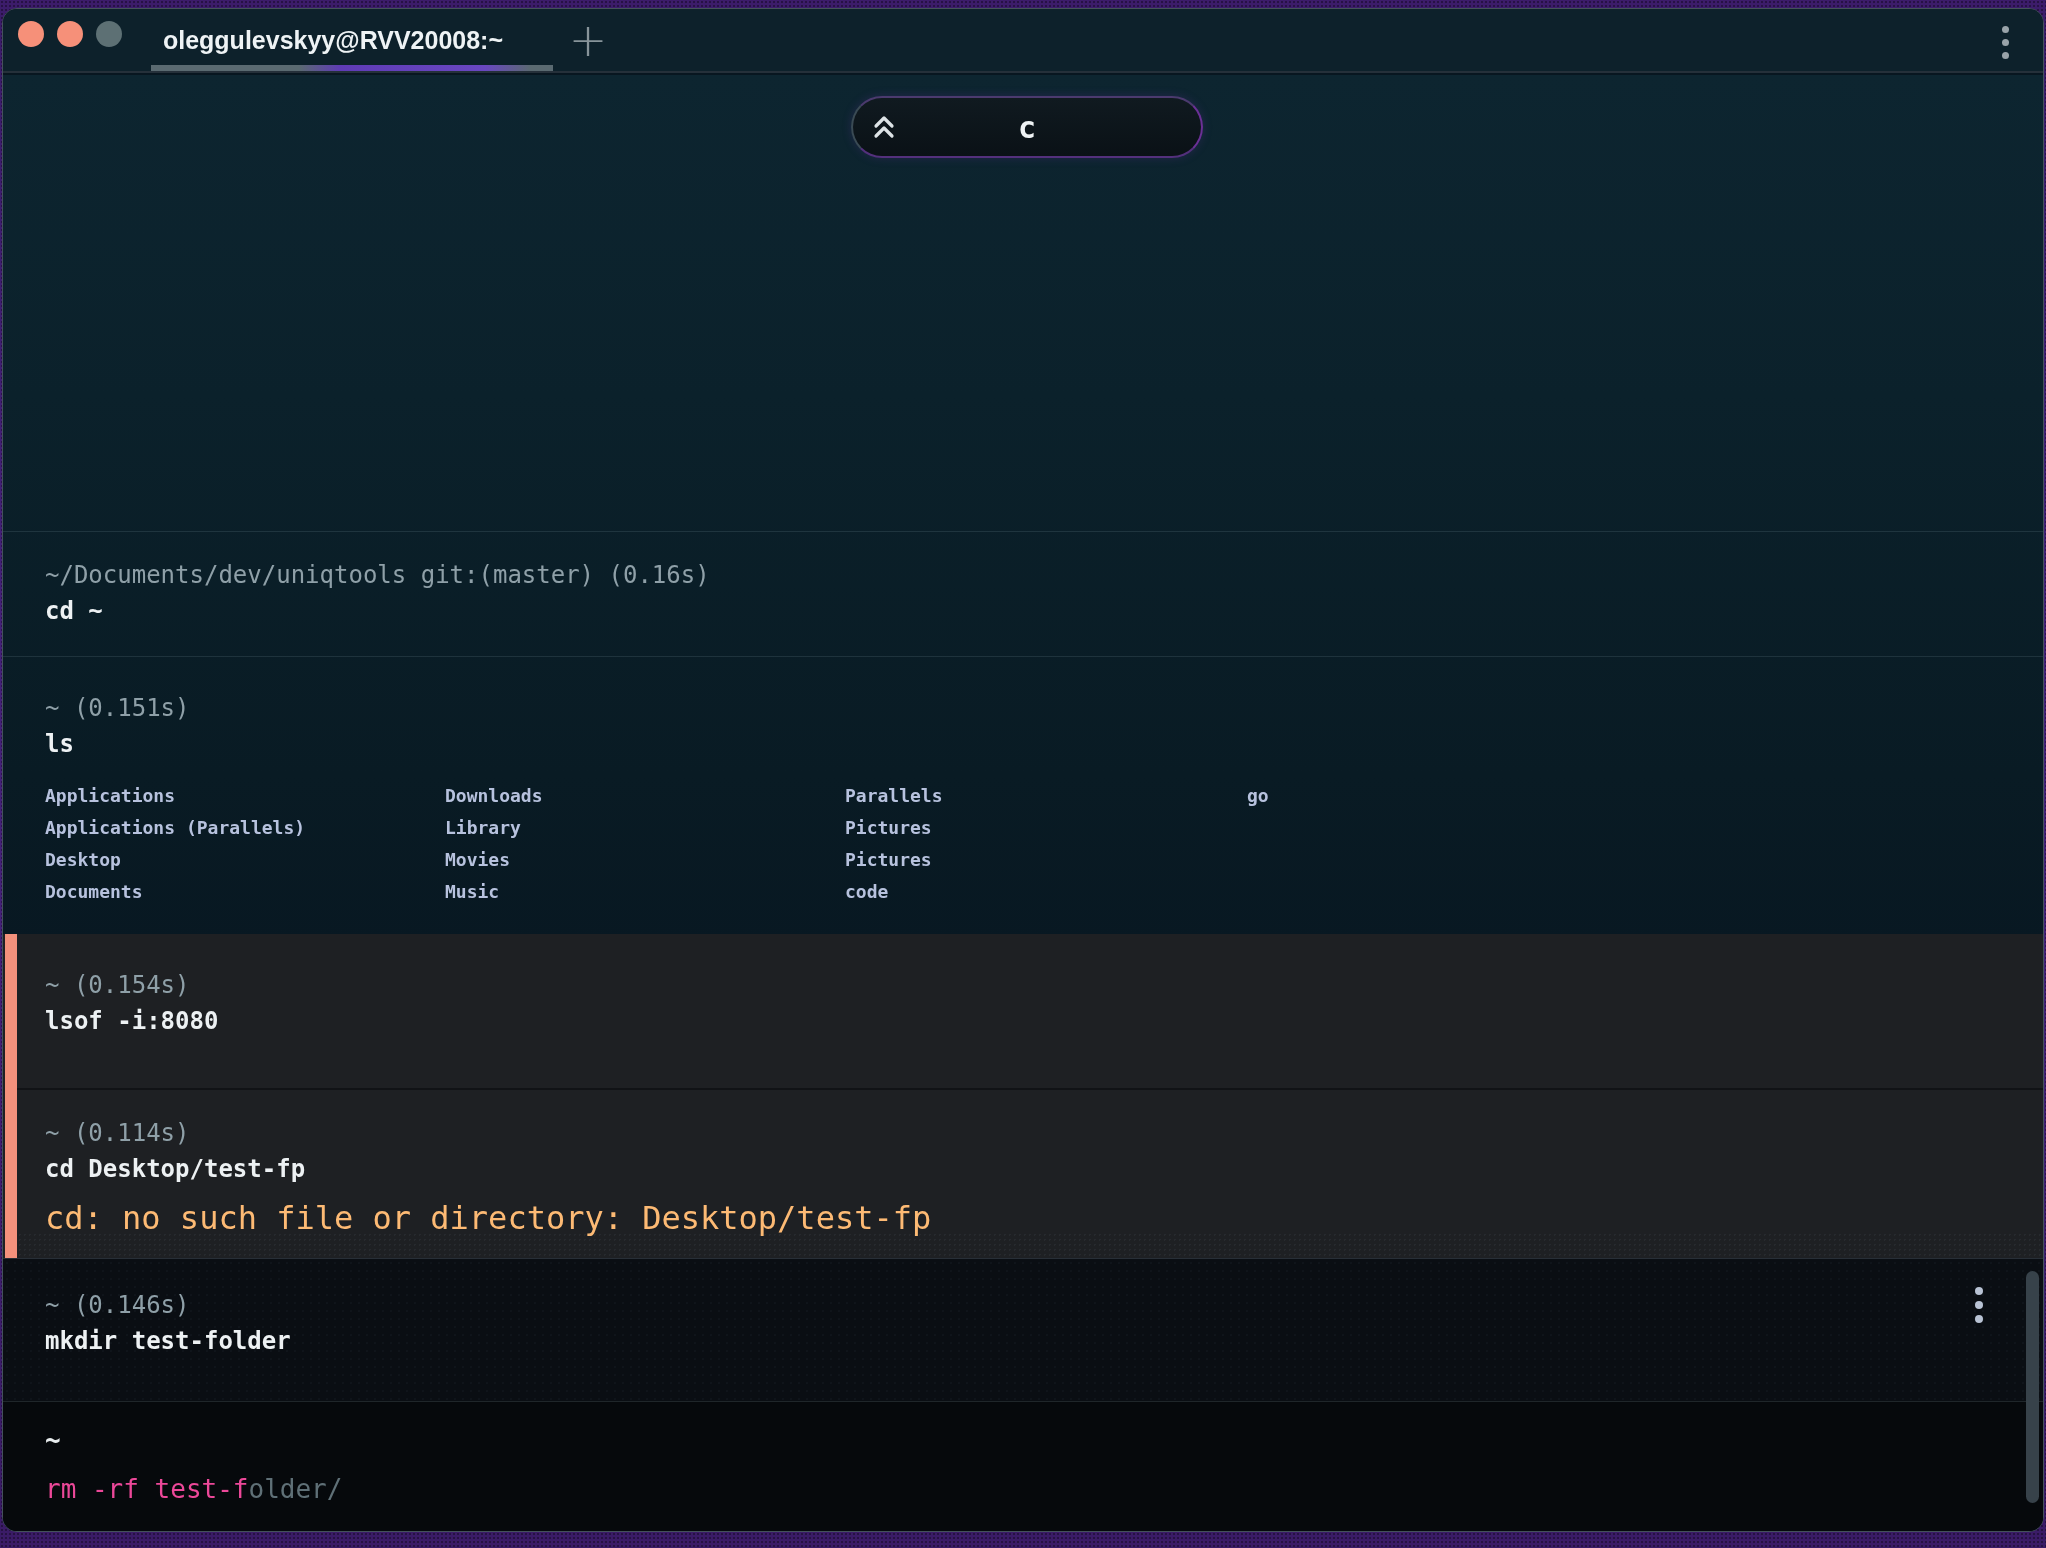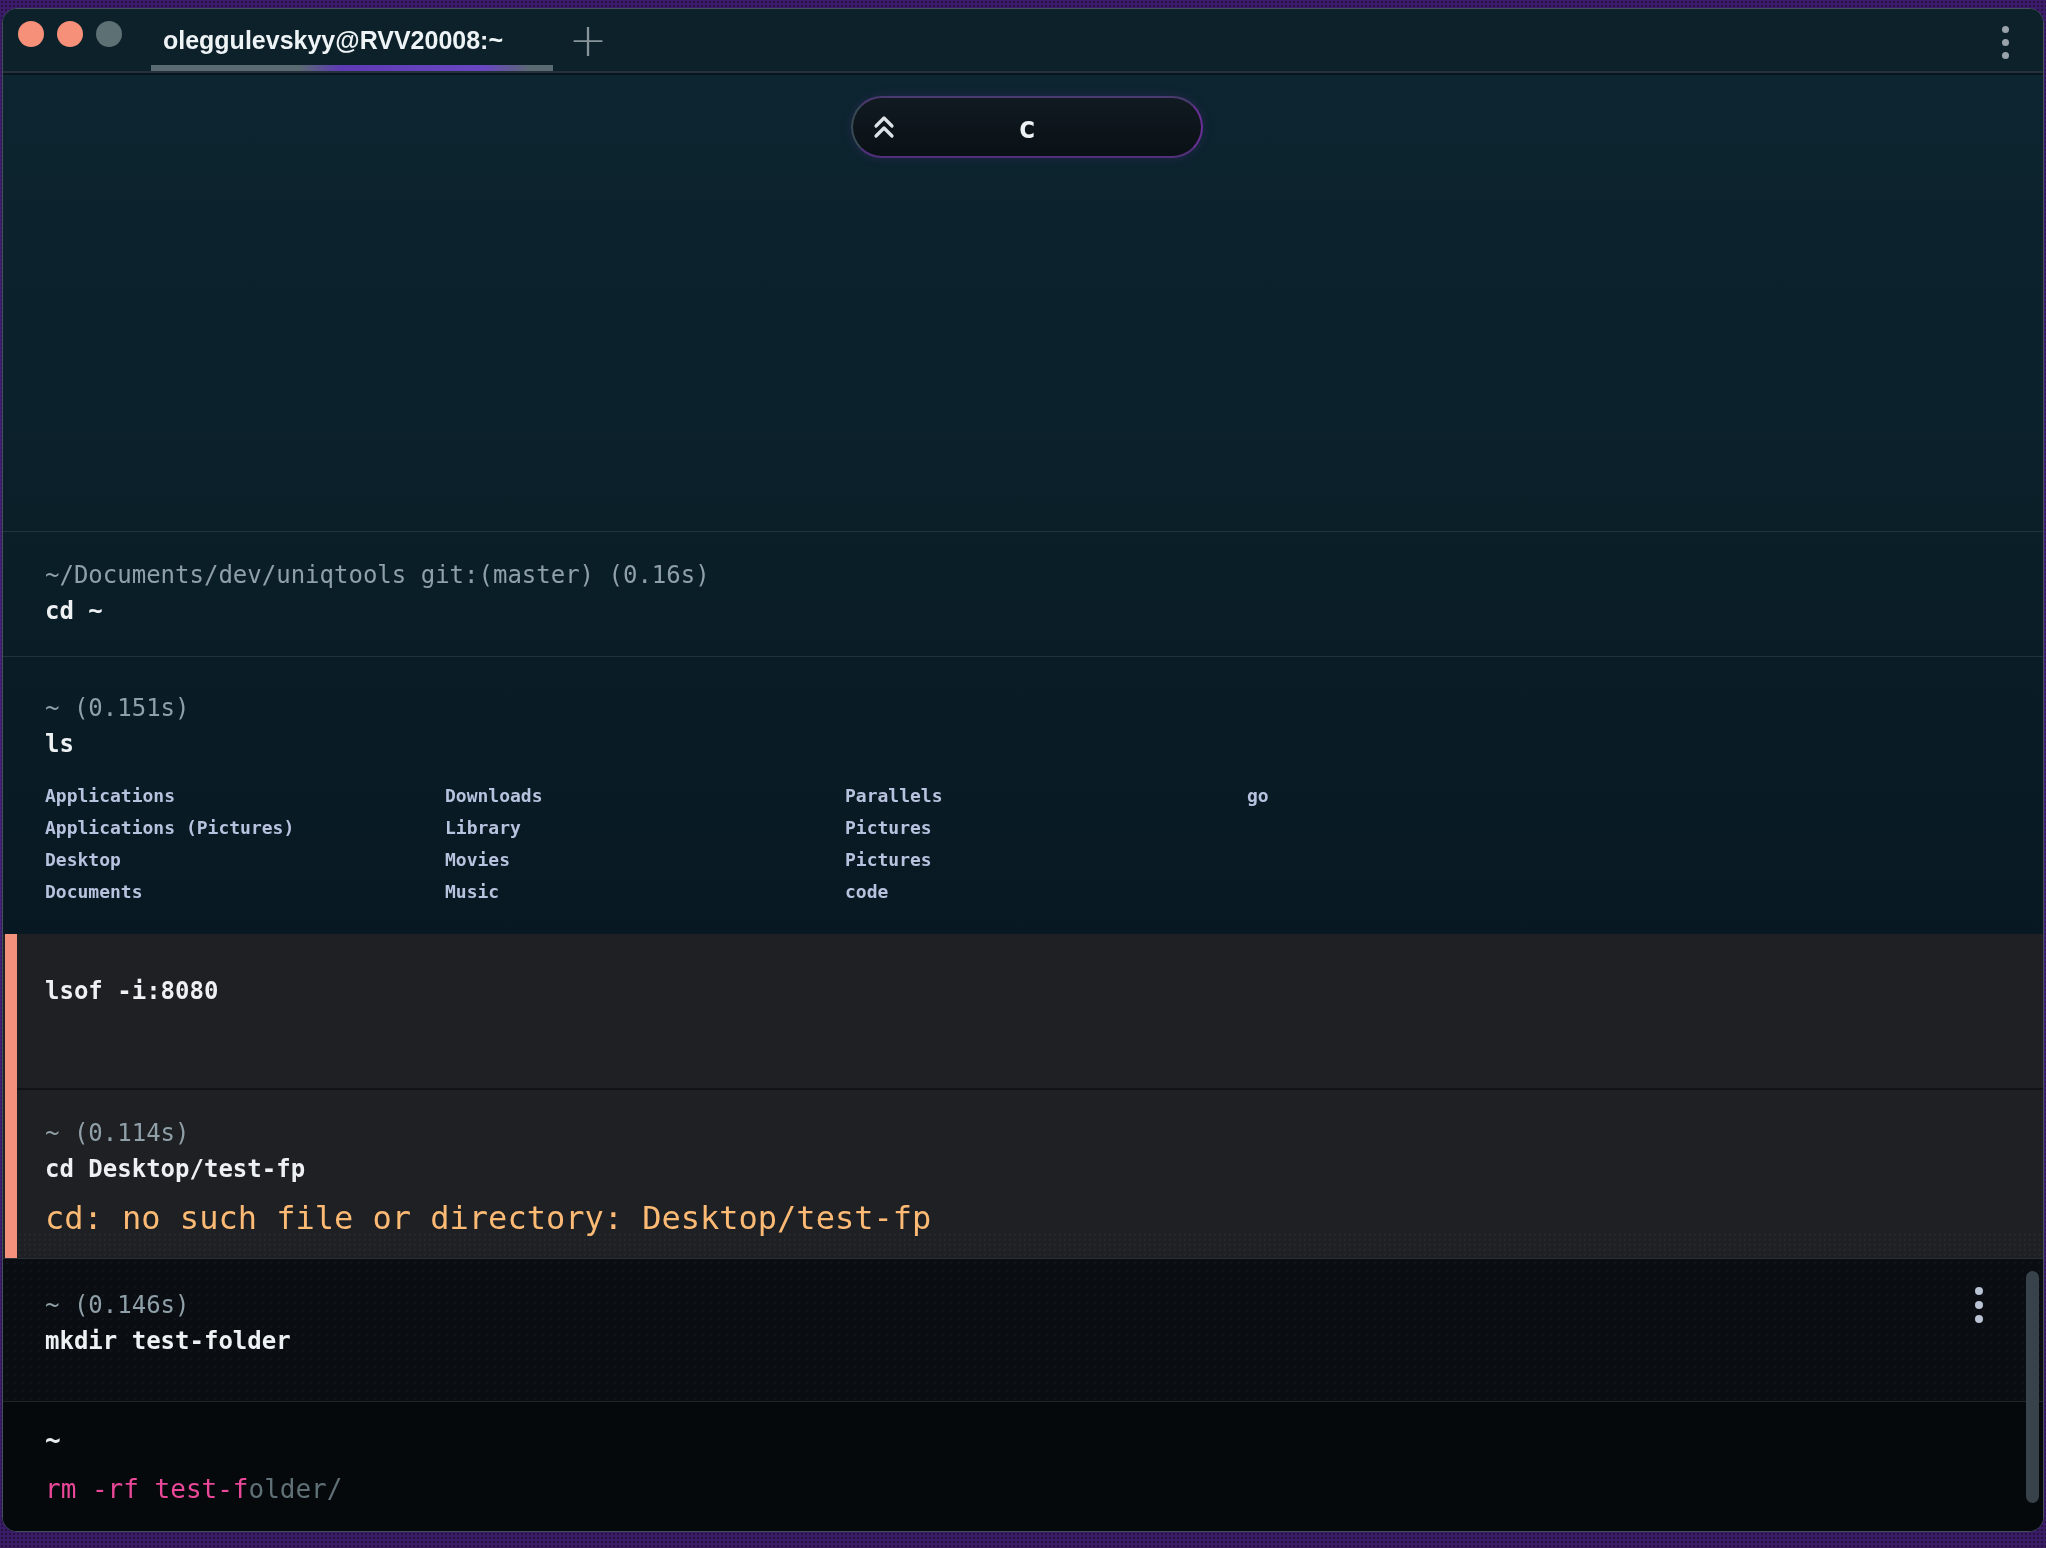--- a/index.html
+++ b/index.html
@@ -178,37 +178,38 @@
     <div class="block block1">
       <div class="hdr">~/Documents/dev/uniqtools git:(master) (0.16s)</div>
       <div class="cmd">cd ~</div>
     </div>
 
     <div class="block block2">
       <div class="hdr">~ (0.151s)</div>
       <div class="cmd">ls</div>
       <div class="listing">
         <div>Applications</div>
-        <div>Applications (Pictures)</div>
+        <div>Applications (Parallels)</div>
         <div>Desktop</div>
         <div>Documents</div>
         <div>Downloads</div>
         <div>Library</div>
         <div>Movies</div>
         <div>Music</div>
         <div>Parallels</div>
         <div>Pictures</div>
         <div>Pictures</div>
         <div>code</div>
         <div>go</div>
       </div>
     </div>
 
     <div class="stripe-group">
       <div class="block block3">
+        <div class="hdr">~ (0.154s)</div>
         <div class="cmd">lsof -i:8080</div>
       </div>
       <div class="group-divider"></div>
       <div class="block block4">
         <div class="hdr">~ (0.114s)</div>
         <div class="cmd">cd Desktop/test-fp</div>
         <div class="out">cd: no such file or directory: Desktop/test-fp</div>
       </div>
     </div>
 

